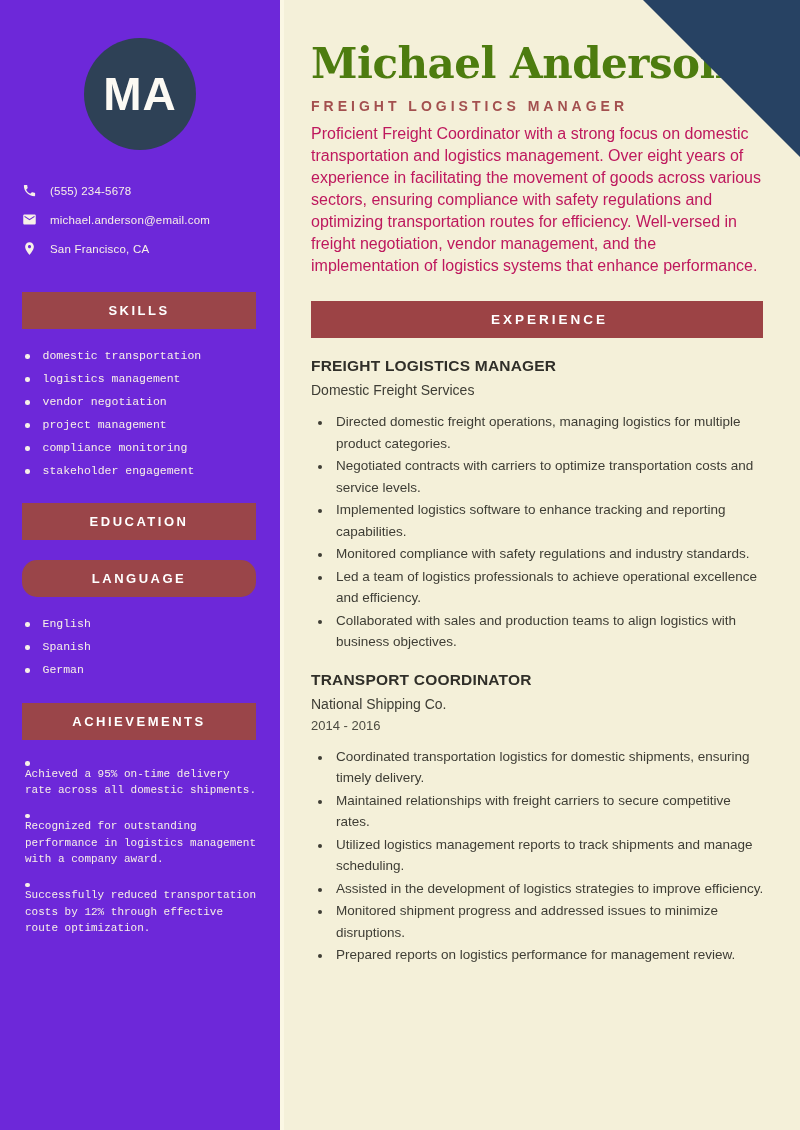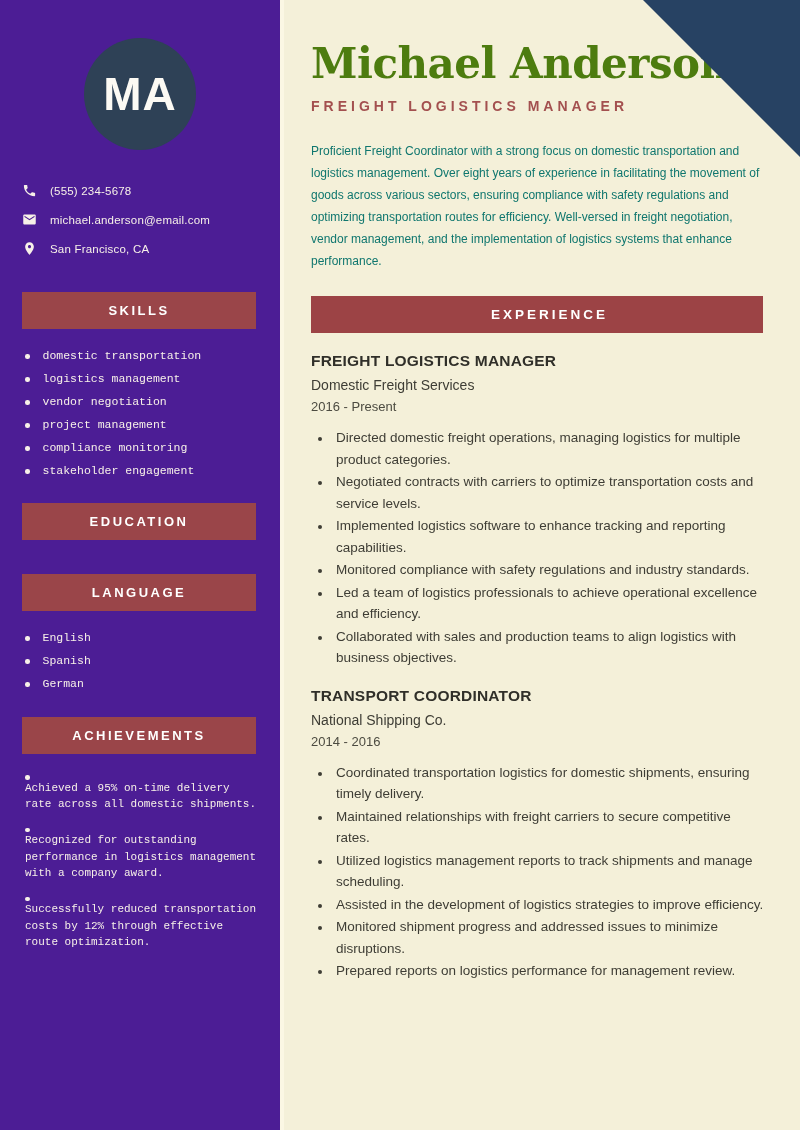--- a/index.html
+++ b/index.html
@@ -9,21 +9,21 @@
     background:#f4f0d9;
   }
   .page {
     position:relative; width:800px; height:1130px;
     display:flex; background:#f4f0d9; overflow:hidden;
   }
 
   
   .sidebar {
     flex:0 0 284px; width:284px; box-sizing:border-box;
-    background:#4c1d95; color:#f7f0e8;
+    background:#6d28d9; color:#f7f0e8;
     padding-top:38px;
     border-right:4px solid #fbf7e4;
   }
   .avatar {
     width:112px; height:112px; border-radius:50%;
     background:#2e4156; margin:0 auto;
     display:flex; align-items:center; justify-content:center;
   }
   .avatar span {
     color:#fcfaf4; font-size:46px; font-weight:bold; letter-spacing:1px;
@@ -35,21 +35,21 @@
   a.ctext { text-decoration:none; }
 
   .side-heading {
     margin:0 24px 0 22px; height:37px;
     background:#9a4549; color:#ffffff;
     display:flex; align-items:center; justify-content:center;
     font-size:13px; font-weight:bold; letter-spacing:2.5px;
   }
   .mt-skills   { margin-top:29px; }
   .mt-edu      { margin-top:25px; }
-  .mt-lang     { margin-top:34px; }
+  .mt-lang     { margin-top:20px;border-radius:15px; }
   .mt-ach      { margin-top:26px; }
 
   .dot-list { list-style:none; margin:20px 0 0; padding:0 18px 0 25px; }
   .dot-list li { display:flex; margin-bottom:9px;font-family:Liberation Mono, monospace; }
   .dot-list .dot {
     width:4.5px; height:4.5px; border-radius:50%;
     background:#f7f0e8; flex:0 0 4.5px; margin:5px 13px 0 0;
   }
   .dot-list .dtext { font-size:11.5px; line-height:14px; color:#f7f0e8; }
   .ach-list { margin-top:15px; }
@@ -77,22 +77,22 @@
   .name {
     margin:0; font-family:"DejaVu Serif", serif;
     font-size:42px; line-height:46px; font-weight:bold;
     color:#4d7c0f; letter-spacing:-0.5px;
   }
   .role {
     margin-top:11px; font-size:14px; line-height:16px;
     font-weight:bold; letter-spacing:4px; color:#a3504f;
   }
   .summary {
-    margin:26px 0 0; max-width:452px;
-    font-size:12px; line-height:22px; color:#0f766e;
+    margin:9px 0 0; max-width:452px;
+    font-size:16px; line-height:22px; color:#be185d;
   }
   .exp-banner {
     margin-top:24px; height:37px; width:452px; box-sizing:border-box;
     background:#9c4345; color:#ffffff;
     display:flex; align-items:center; justify-content:center;
     font-size:13.5px; font-weight:bold; letter-spacing:3px;padding-left:25px;
   }
   .job { margin-top:19px; }
   .job + .job { margin-top:18px; }
   .job-title {
@@ -226,21 +226,20 @@
     <h1 class="name">Michael Anderson</h1>
     <div class="role">FREIGHT LOGISTICS MANAGER</div>
 
     <p class="summary">Proficient Freight Coordinator with a strong focus on domestic transportation and logistics management. Over eight years of experience in facilitating the movement of goods across various sectors, ensuring compliance with safety regulations and optimizing transportation routes for efficiency. Well-versed in freight negotiation, vendor management, and the implementation of logistics systems that enhance performance.</p>
 
     <div class="exp-banner">EXPERIENCE</div>
 
     <section class="job">
       <h3 class="job-title">FREIGHT LOGISTICS MANAGER</h3>
       <div class="job-company">Domestic Freight Services</div>
-      <div class="job-dates">2016 - Present</div>
       <ul class="job-bullets">
           <li>Directed domestic freight operations, managing logistics for multiple product categories.</li>
           <li>Negotiated contracts with carriers to optimize transportation costs and service levels.</li>
           <li>Implemented logistics software to enhance tracking and reporting capabilities.</li>
           <li>Monitored compliance with safety regulations and industry standards.</li>
           <li>Led a team of logistics professionals to achieve operational excellence and efficiency.</li>
           <li>Collaborated with sales and production teams to align logistics with business objectives.</li>
         </ul>
     </section>
 

